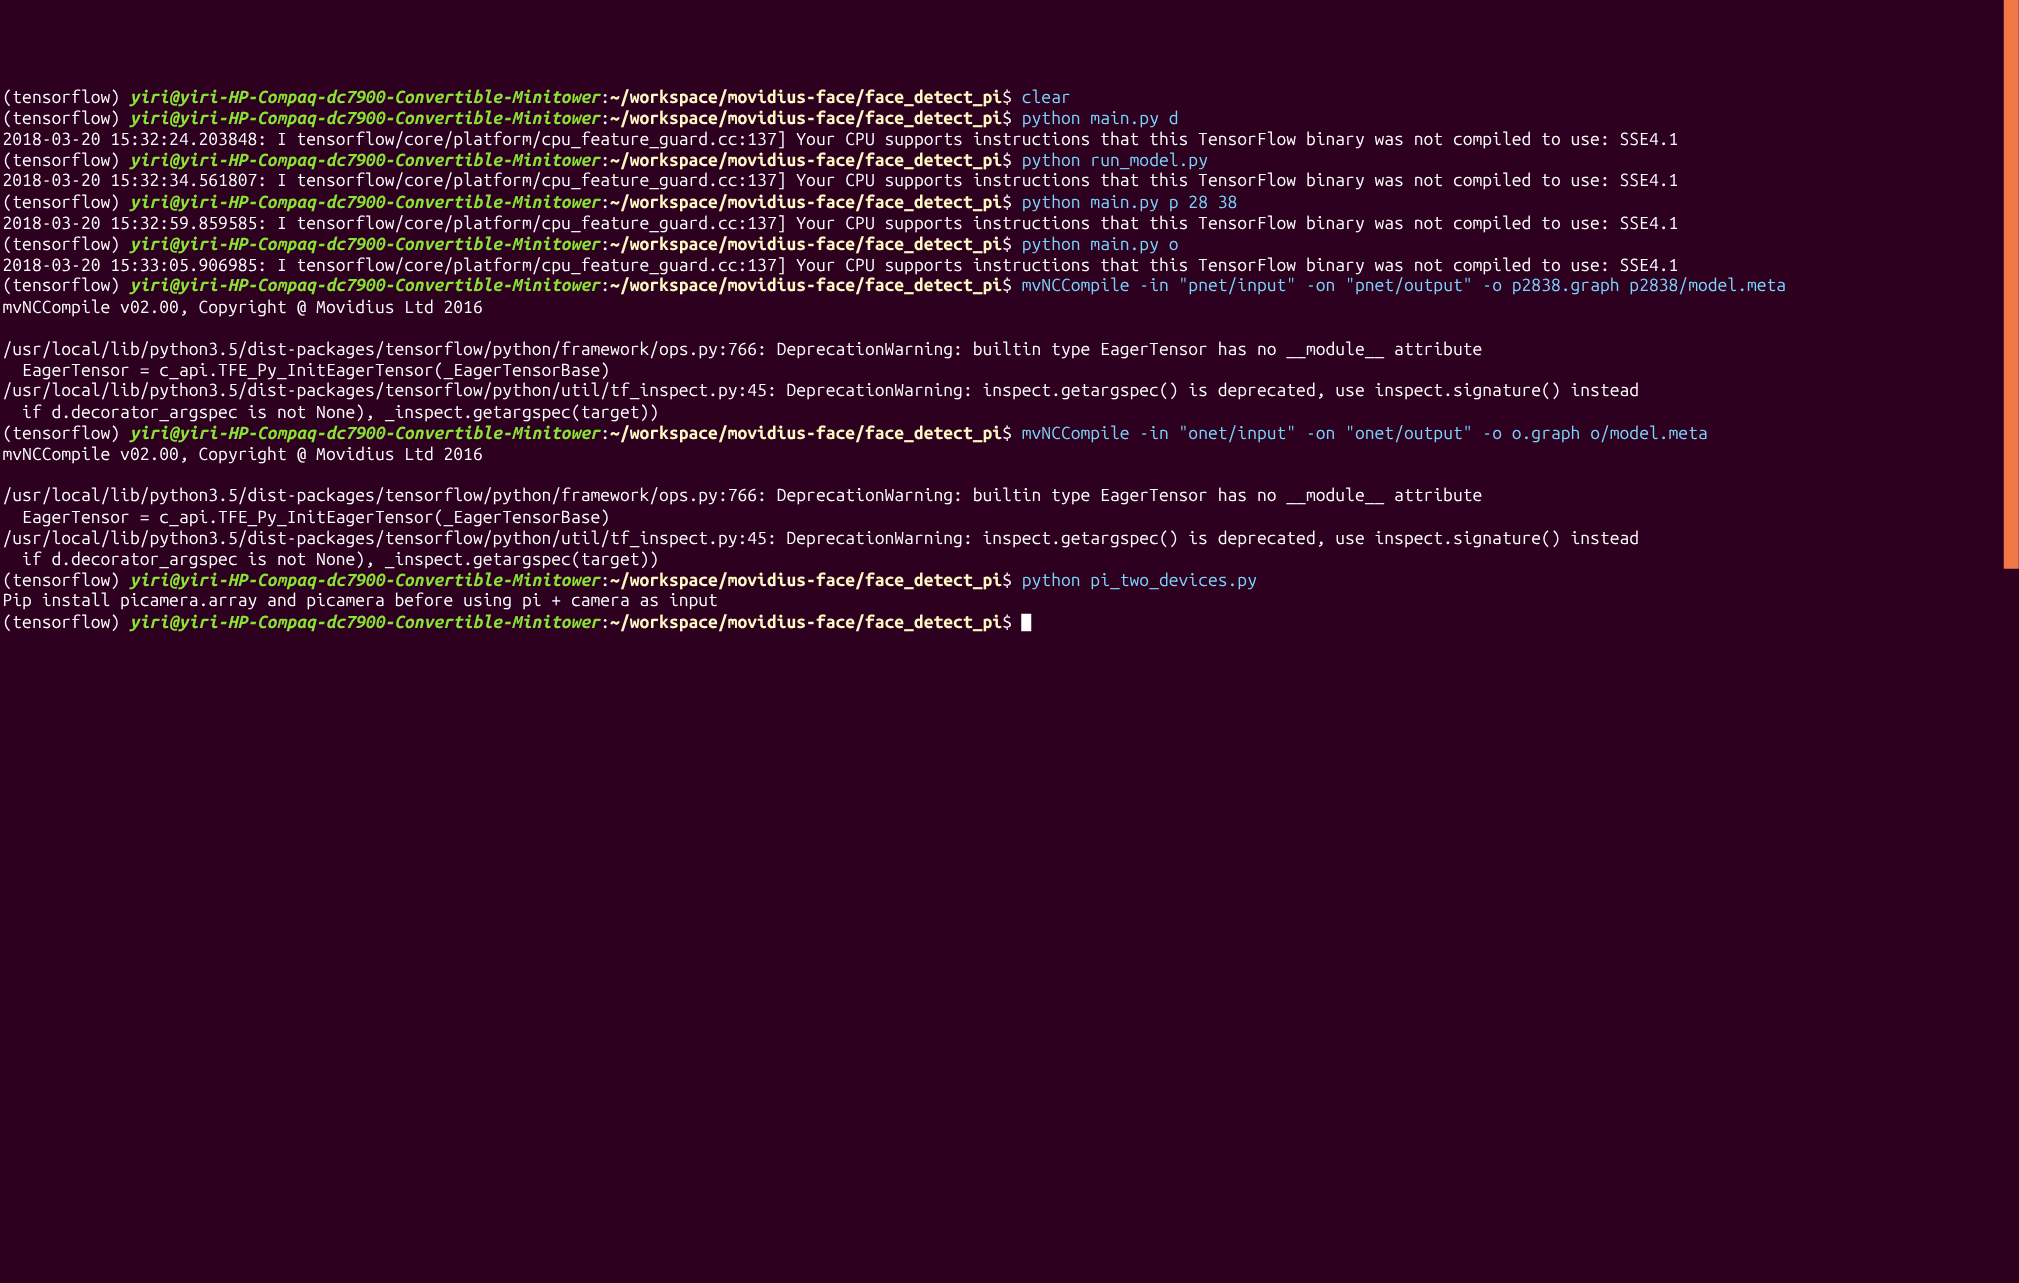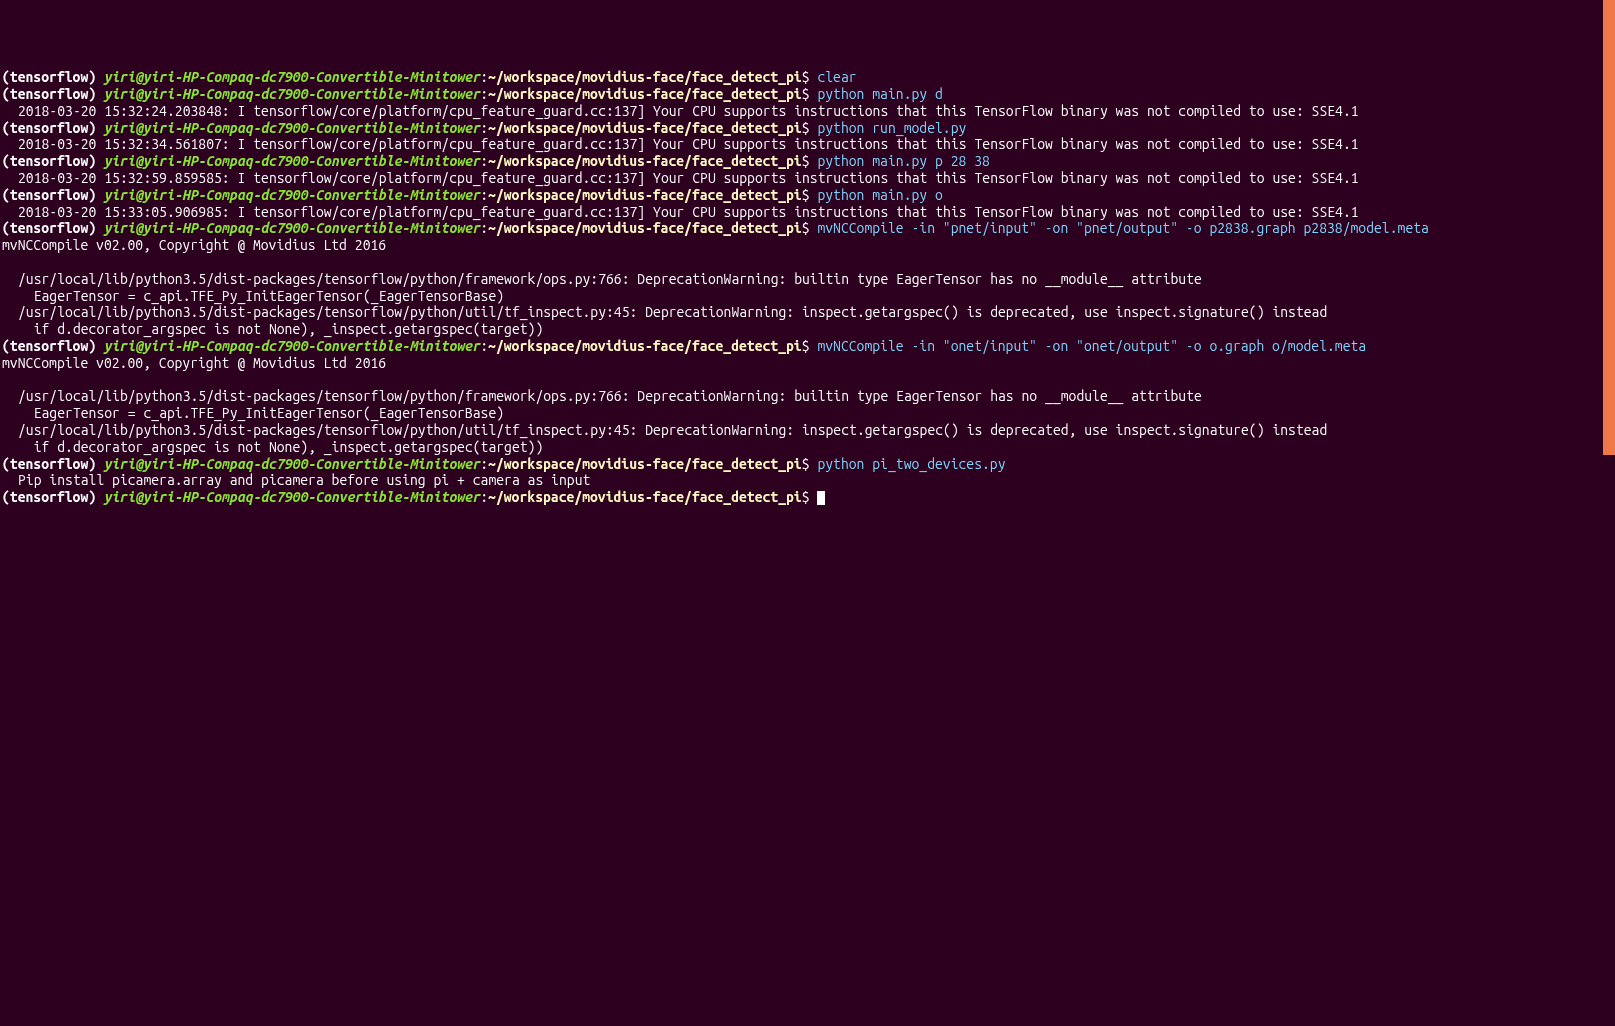--- a/index.html
+++ b/index.html
@@ -22,21 +22,20 @@
     }
     .terminal {
       width: 100%;
       height: 100%;
     }
     .line {
       display: block;
     }
     .env {
       color: #ffffff;
-      font-weight: bold;
     }
     .userhost {
       color: #8ae234;
       font-weight: bold;
       font-style: italic;
     }
     .colon {
       color: #ffffff;
     }
     .path {
@@ -44,21 +43,20 @@
       font-weight: bold;
     }
     .dollar {
       color: #ffffff;
     }
     .cmd {
       color: #7dd3fc;
     }
     .out {
       color: #ffffff;
-      margin-left: 16px;
     }
     .bold {
       font-weight: normal;
       color: #ffffff;
     }
     .cursor {
       display: inline-block;
       width: 8px;
       height: 14px;
       background-color: #ffffff;

